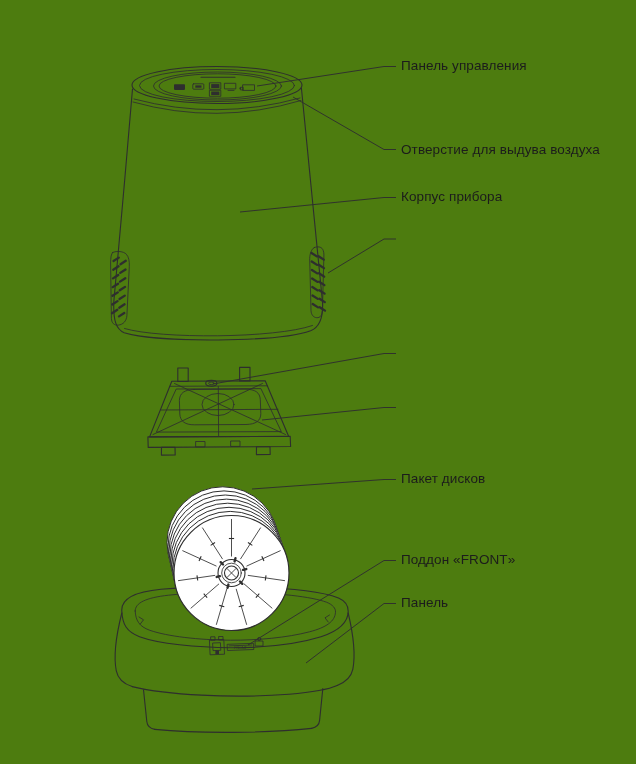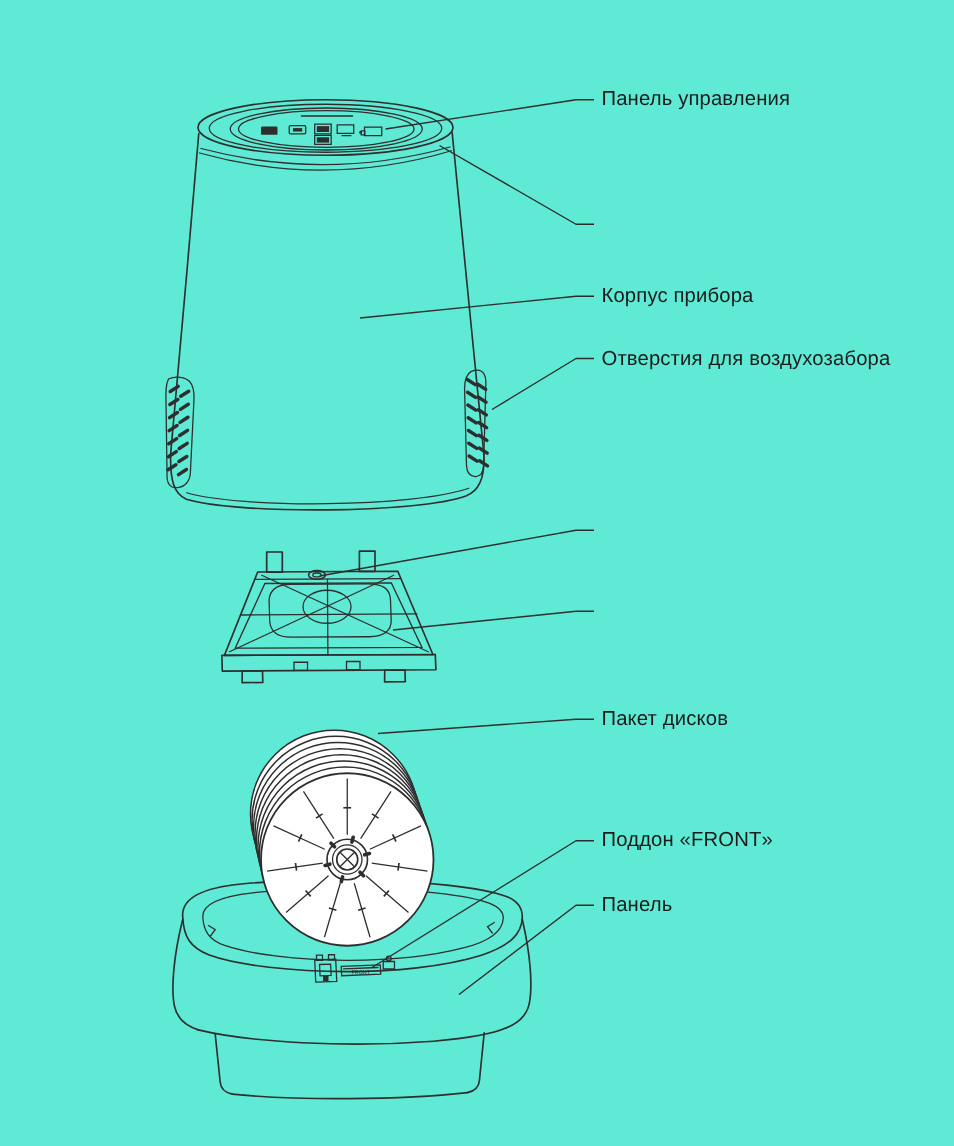--- a/index.html
+++ b/index.html
@@ -1,17 +1,17 @@
 <!DOCTYPE html>
 <html><head>
 <meta charset="utf-8">
 <style>
   html,body{margin:0;padding:0;background:#fff;}
   .canvas{
-    position:relative;width:636px;height:764px;background:#5eead4;overflow:hidden;
+    position:relative;width:636px;height:764px;background:#4d7c0f;overflow:hidden;
     font-family:"Liberation Sans",sans-serif;
   }
   .art{position:absolute;left:0;top:0;}
   .lbl{
     position:absolute;left:401px;font-size:13.5px;line-height:16px;
     color:#1c1c1c;white-space:nowrap;letter-spacing:.1px;
   }
   svg *{vector-effect:non-scaling-stroke;}
   .ln{stroke:#2e2e2e;stroke-width:1.1;fill:none;stroke-linecap:round;stroke-linejoin:round;}
   .lnthin{stroke:#2e2e2e;stroke-width:0.85;fill:none;stroke-linecap:round;}
@@ -237,18 +237,18 @@
       <polyline class="leader" points="328,273 384,239 396,239"></polyline>
       <polyline class="leader" points="213,384 384,353.5 396,353.5"></polyline>
       <polyline class="leader" points="262,420 384,407.5 396,407.5"></polyline>
       <polyline class="leader" points="252,489 384,479.5 396,479.5"></polyline>
       <polyline class="leader" points="248,645 384,560.5 396,560.5"></polyline>
       <polyline class="leader" points="306,663 384,603.5 396,603.5"></polyline>
     </g>
   </svg>
 
   <div class="lbl" style="top:58px">Панель управления</div>
+  <div class="lbl" style="top:142px">Отверстие для выдува воздуха</div>
   <div class="lbl" style="top:189px">Корпус прибора</div>
-  <div class="lbl" style="top:231px">Отверстия для воздухозабора</div>
   <div class="lbl" style="top:471px">Пакет дисков</div>
   <div class="lbl" style="top:552px">Поддон «FRONT»</div>
   <div class="lbl" style="top:595px">Панель</div>
 </div>
 
 </body></html>

